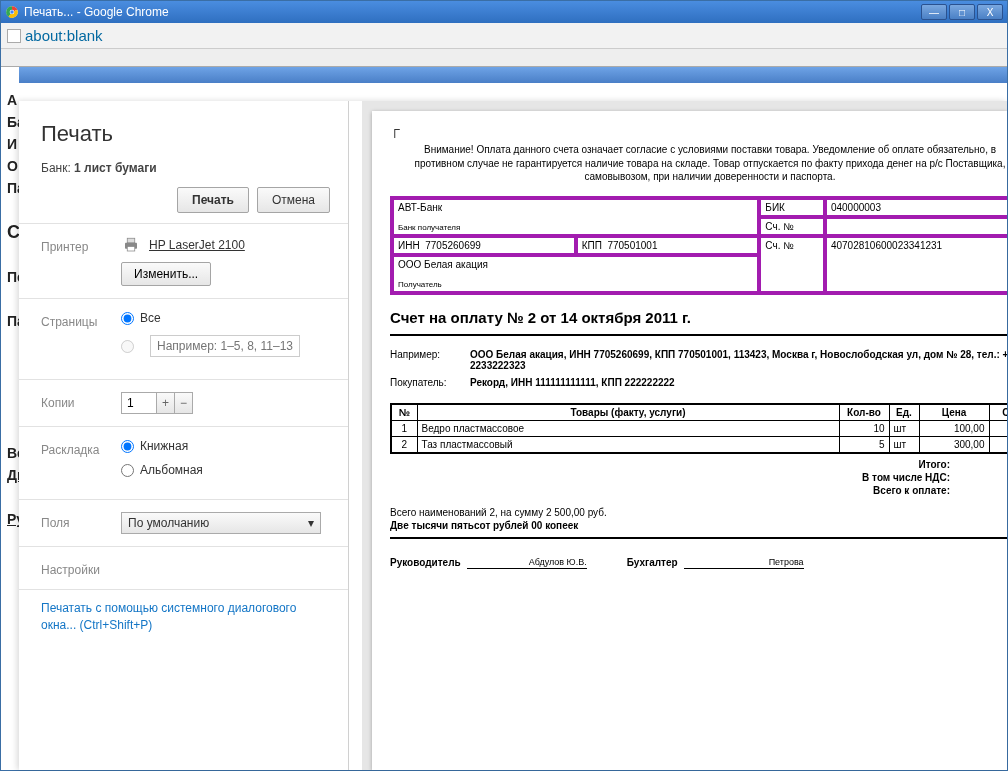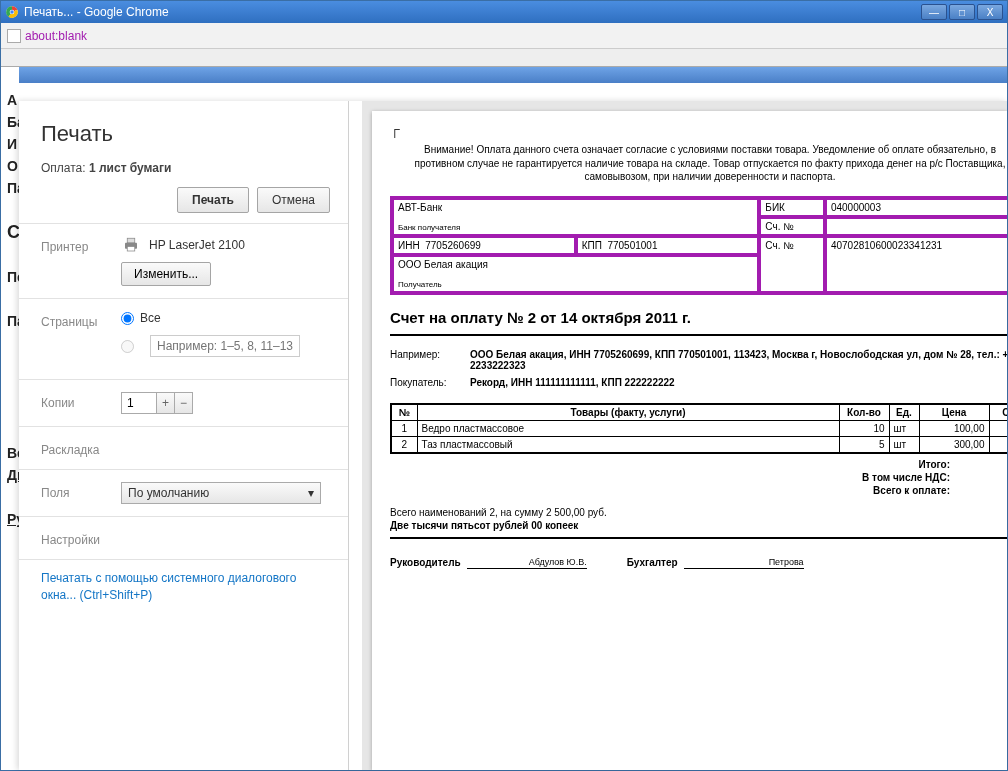--- a/index.html
+++ b/index.html
@@ -7,21 +7,21 @@
     
     .window { width: 100%; height: 100%; display: flex; flex-direction: column; border: 1px solid #3a6ea5; }
     .titlebar { background: linear-gradient(#4a8de0, #2f6fc0); height: 22px; display: flex; align-items: center; padding: 0 4px; color: #fff; font-size: 12px; }
     .titlebar .chrome-icon { width: 14px; height: 14px; margin-right: 5px; }
     .titlebar .title-text { flex: 1; }
     .win-buttons { display: flex; gap: 2px; }
     .win-btn { width: 26px; height: 16px; background: linear-gradient(#7aa8e0,#4a80c5); border: 1px solid #2a5290; border-radius: 2px; display:flex; align-items:center; justify-content:center; color:#fff; font-size:10px; cursor:pointer;}
     .win-btn.close { }
     .addressbar-row { height: 26px; background: #f2f2f2; display:flex; align-items:center; padding: 2px 6px; border-bottom: 1px solid #ccc;}
     .addr-icon { width:14px; height:14px; border:1px solid #aaa; margin-right:4px; background:#fff; display:inline-block;}
-    .addr-text { font-size: 12px; color:#a21caf; }
+    .addr-text { font-size: 15px; color:#0369a1; }
     
     .bg { flex:1; background: #fff; position: relative; }
     .bg-tab-strip { height: 18px; background: #eee; border-bottom: 1px solid #aaa; display:flex; align-items:center; padding-left: 6px; font-size:11px; color:#333;}
     .bg-dim { position:absolute; top:18px; left:0; right:0; bottom:0; background:#fff;}
     .bg-letters { position:absolute; left:6px; top:40px; font-size:14px; color:#222; line-height:22px; font-weight:bold;}
     
     .modal-shield { position:absolute; top:18px; left:0; right:0; bottom:0; }
     .modal-titlebar { background: linear-gradient(#6ea3e6,#4a7fc7); height: 16px; margin: 0 0 0 18px;}
     .modal { position:absolute; top:34px; left:18px; right:0; bottom:0; background:#fff; display:flex; box-shadow: -2px 0 6px rgba(0,0,0,0.15); gap: 13px;}
     
@@ -32,21 +32,21 @@
     .print-total .count { font-weight: bold;}
     .print-buttons { display:flex; gap:8px; justify-content:flex-end;}
     .btn { background: linear-gradient(#fafafa,#e6e6e6); border:1px solid #a5a5a5; border-radius:2px; padding:5px 14px; font-size:12px; cursor:pointer; color:#333;}
     .btn.primary { font-weight:bold;}
     .panel-section { border-top:1px solid #e2e2e2; padding: 12px 18px 12px 22px; display:flex; align-items:flex-start;}
     .panel-section.last { border-bottom:1px solid #e2e2e2;}
     .label { width: 80px; color:#888; font-size:12px; padding-top:4px;}
     .control { flex:1;}
     .printer-row { display:flex; align-items:center; gap:8px; margin-bottom:8px;}
     .printer-icon { width:20px; height:18px; }
-    .printer-name { font-size:12px; color:#333;}
+    .printer-name { font-size:12px; color:#333;text-decoration:underline;}
     .btn-small { background: linear-gradient(#fafafa,#e6e6e6); border:1px solid #a5a5a5; border-radius:2px; padding:4px 12px; font-size:12px; cursor:pointer;}
     .radio-row { display:flex; align-items:center; gap:6px; margin-bottom:10px;}
     .radio { width:13px; height:13px;}
     .range-input { border:1px solid #ccc; padding:3px 6px; font-size:12px; width:150px; color:#aaa; margin-left: 10px;}
     .copies-wrap { display:flex; align-items:center;}
     .copies-input { width:36px; border:1px solid #aaa; padding:3px 5px; text-align:left; font-size:12px;}
     .stepper { width:18px; height:22px; border:1px solid #aaa; border-left:none; background:linear-gradient(#fafafa,#e6e6e6); font-size:12px; display:flex; align-items:center; justify-content:center; cursor:pointer; color:#666;}
     .stepper.plus { border-right:1px solid #aaa;}
     .select { border:1px solid #aaa; background:linear-gradient(#fafafa,#e6e6e6); padding:3px 6px; font-size:12px; width:200px; display:flex; justify-content:space-between; align-items:center; cursor:pointer;}
     .checkbox { width:13px; height:13px;}
@@ -115,21 +115,21 @@
     <div class="bg-letters">А<br>Ба<br>И<br>О<br>Па<br><br><b style="font-size:18px">С</b><br><br>Пс<br><br>Па<br><br><br><br><br><br>Вс<br><u>Дв</u><br><br><u>Ру</u></div>
 
     <div class="modal-shield">
       <div class="modal-titlebar"></div>
       <div class="modal">
 
         <div class="print-panel">
           <div class="print-header">
             <div class="print-title">Печать</div>
             <div class="print-total">
-              <span>Оплата: </span><span class="count">1 лист бумаги</span>
+              <span>Банк: </span><span class="count">1 лист бумаги</span>
             </div>
             <div class="print-buttons">
               <button class="btn primary">Печать</button>
               <button class="btn">Отмена</button>
             </div>
           </div>
 
           <div class="panel-section">
             <div class="label">Принтер</div>
             <div class="control">
@@ -163,20 +163,30 @@
             <div class="label">Копии</div>
             <div class="control copies-wrap">
               <input class="copies-input" value="1" style="">
               <div class="stepper plus">+</div>
               <div class="stepper">−</div>
             </div>
           </div>
 
           <div class="panel-section">
             <div class="label">Раскладка</div>
+            <div class="control">
+              <div class="radio-row">
+                <input type="radio" class="radio" checked="" style="">
+                <span>Книжная</span>
+              </div>
+              <div class="radio-row">
+                <input type="radio" class="radio" style="">
+                <span>Альбомная</span>
+              </div>
+            </div>
           </div>
 
           <div class="panel-section">
             <div class="label">Поля</div>
             <div class="control">
               <div class="select">
                 <span>По умолчанию</span>
                 <span>▾</span>
               </div>
             </div>

